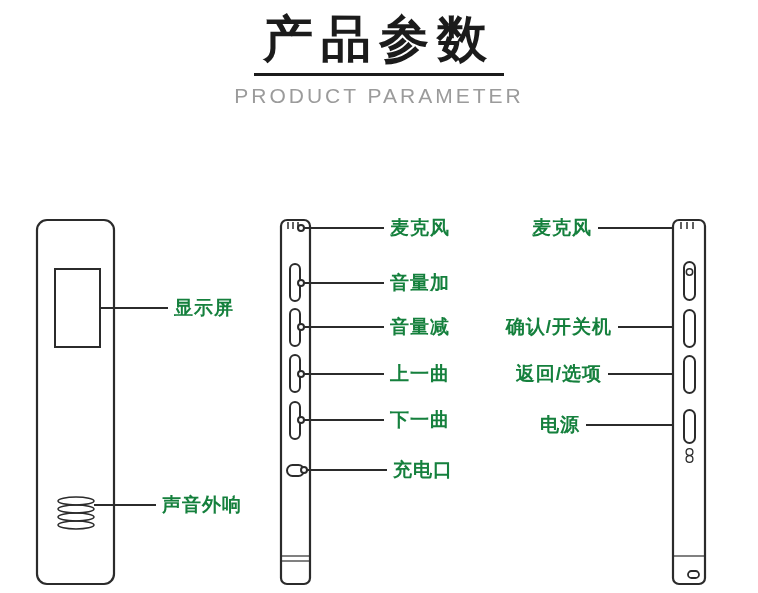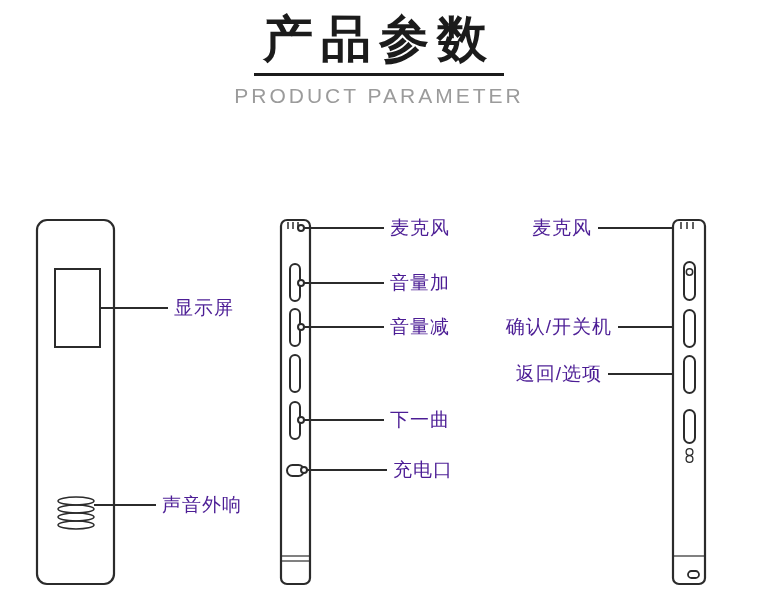--- a/index.html
+++ b/index.html
@@ -43,22 +43,22 @@
     box-sizing: border-box;
     width: 8px; height: 8px;
     border: 2px solid #2b2b2b;
     border-radius: 50%;
     background: #fff;
     flex: 0 0 auto;
     margin-right: -1px;
   }
   .callout-text {
     font-size: 19px;
-    font-weight: 400;
-    color: #4c1d95;
+    font-weight: 700;
+    color: #15803d;
     letter-spacing: 1px;
     white-space: nowrap;
     margin: 0 6px;
   }
 </style>
 </head>
 <body>
 
 <div class="canvas">
 
@@ -133,20 +133,25 @@
   <div class="callout" style="left:297px; top:270px">
     <span class="dot"></span>
     <span class="lead" style="width:80px"></span>
     <span class="callout-text">音量加</span>
   </div>
   <div class="callout" style="left:297px; top:314px">
     <span class="dot"></span>
     <span class="lead" style="width:80px"></span>
     <span class="callout-text">音量减</span>
   </div>
+  <div class="callout" style="left:297px; top:361px">
+    <span class="dot"></span>
+    <span class="lead" style="width:80px"></span>
+    <span class="callout-text">上一曲</span>
+  </div>
   <div class="callout" style="left:297px; top:407px">
     <span class="dot"></span>
     <span class="lead" style="width:80px"></span>
     <span class="callout-text">下一曲</span>
   </div>
   <div class="callout" style="left:300px; top:457px">
     <span class="dot"></span>
     <span class="lead" style="width:80px"></span>
     <span class="callout-text">充电口</span>
   </div>
@@ -156,14 +161,18 @@
     <span class="lead" style="width:74px"></span>
   </div>
   <div class="callout" style="right:86px; top:314px">
     <span class="callout-text">确认/开关机</span>
     <span class="lead" style="width:54px"></span>
   </div>
   <div class="callout" style="right:86px; top:361px">
     <span class="callout-text">返回/选项</span>
     <span class="lead" style="width:64px"></span>
   </div>
+  <div class="callout" style="right:86px; top:412px">
+    <span class="callout-text">电源</span>
+    <span class="lead" style="width:86px"></span>
+  </div>
 
 </div>
 
 </body></html>

